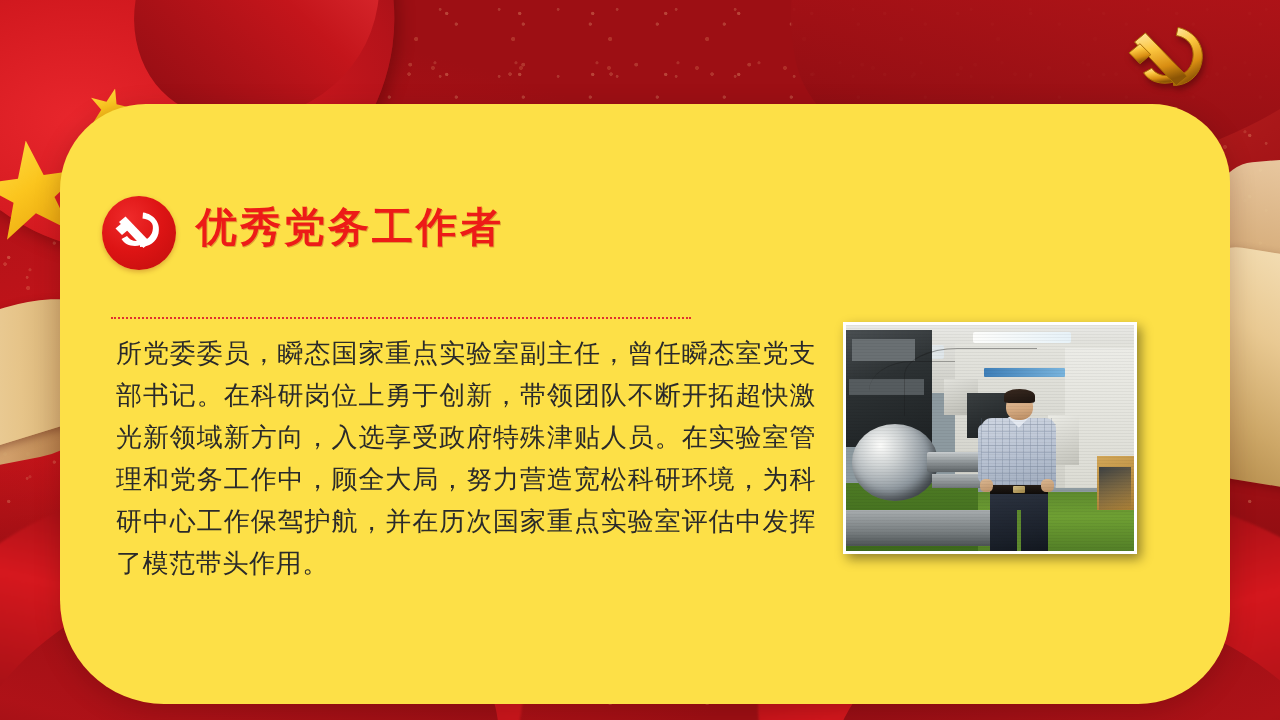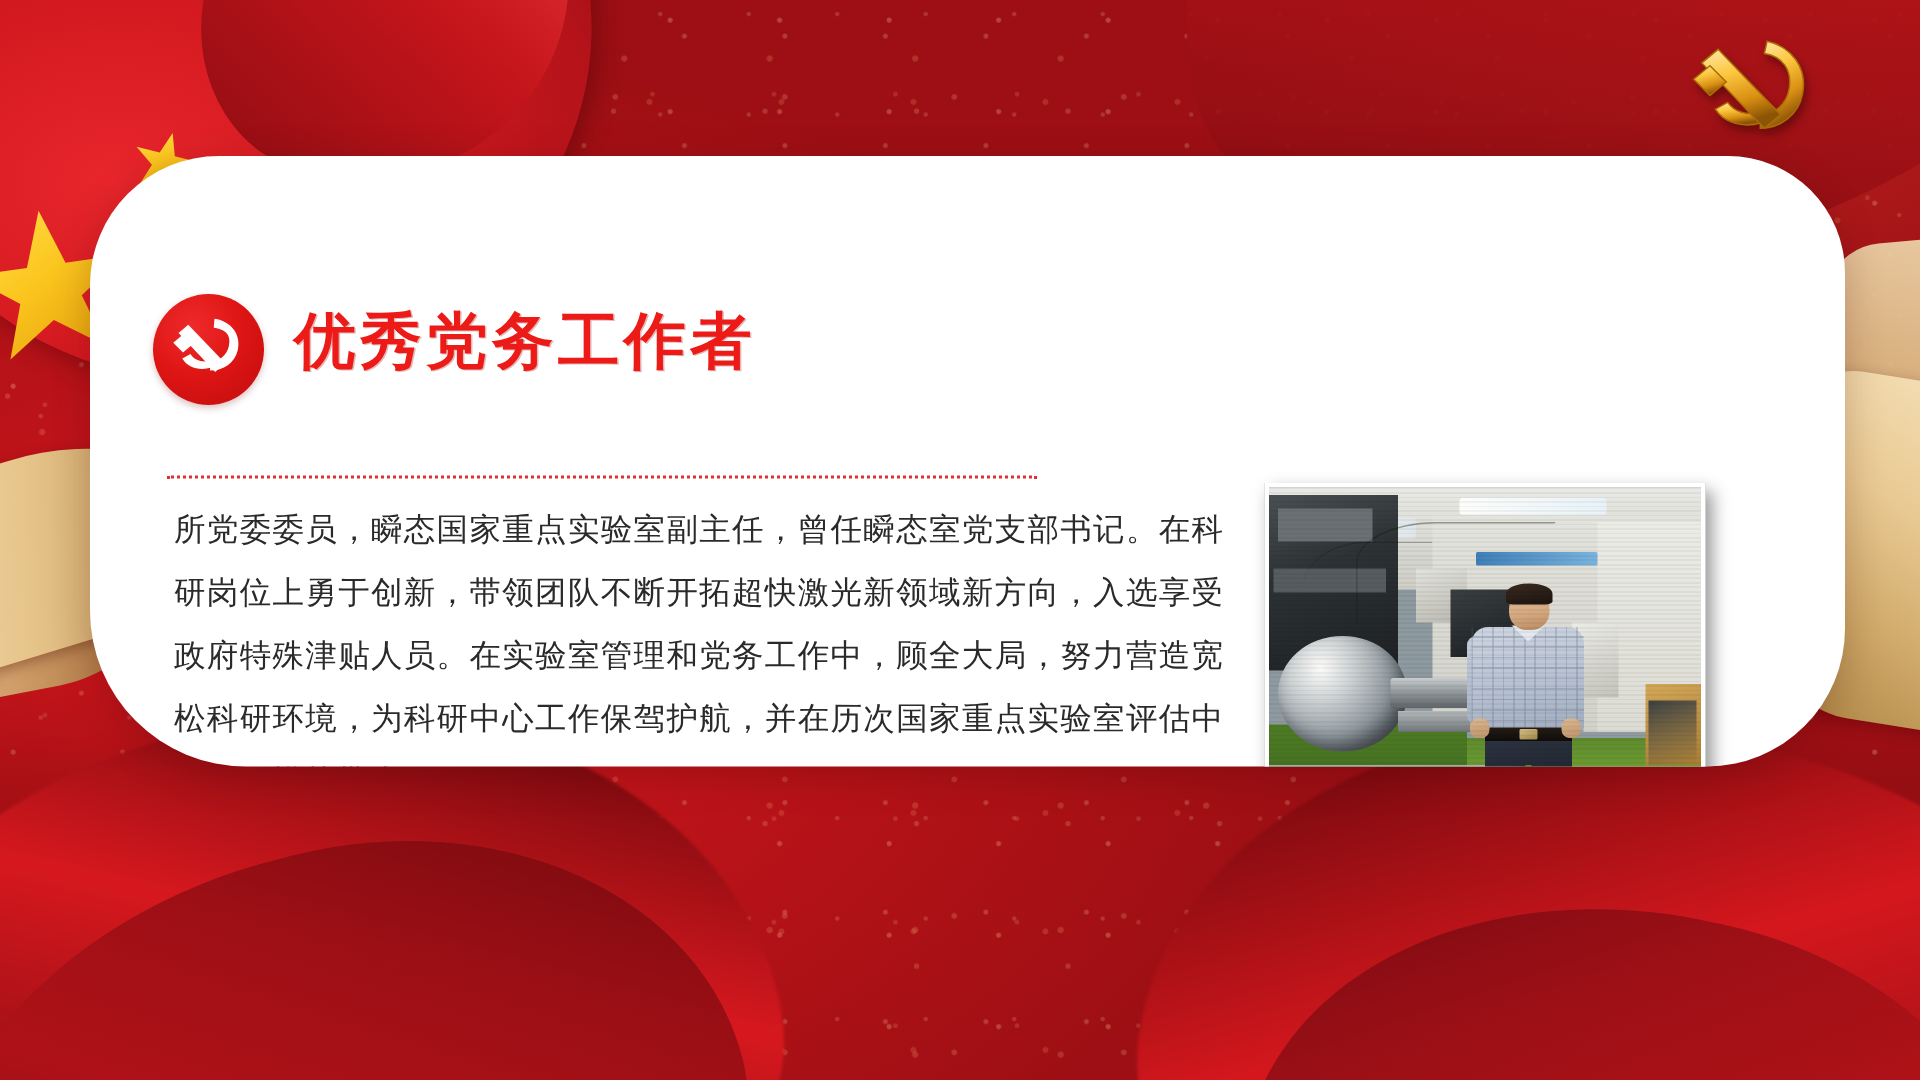--- a/index.html
+++ b/index.html
@@ -85,22 +85,22 @@
   .star-s2{left:143px;top:145px;width:42px;height:40px;transform:rotate(26deg);}
   .star-s3{left:160px;top:218px;width:40px;height:38px;transform:rotate(-6deg);}
   .star-s4{left:120px;top:287px;width:38px;height:36px;transform:rotate(18deg);}
 
   
   .emblem-gold{position:absolute;right:65px;top:22px;width:92px;height:78px;}
   .emblem-gold svg{width:100%;height:100%;display:block;
     filter:drop-shadow(2px 4px 3px rgba(70,5,5,.55));}
 
   
-  .card{position:absolute;left:60px;top:104px;width:1170px;height:407px;
-    background:#ffffff;border-radius:86px 78px 92px 104px;
+  .card{position:absolute;left:60px;top:104px;width:1170px;height:600px;
+    background:#fde047;border-radius:86px 78px 92px 104px;
     box-shadow:0 6px 26px rgba(60,0,0,.22);overflow:hidden;}
 
   
   .badge{position:absolute;left:42px;top:92px;width:74px;height:74px;border-radius:50%;
     background:radial-gradient(circle at 36% 30%,#ef2a2a 0%,#dd1414 48%,#c00d0d 100%);
     display:flex;align-items:center;justify-content:center;
     box-shadow:0 2px 5px rgba(120,0,0,.25);}
   .badge svg{width:50px;height:46px;display:block;}
 
   .title{position:absolute;left:136px;top:96px;
@@ -110,21 +110,21 @@
   .subtitle{position:absolute;left:288px;top:156px;
     font-family:"Liberation Serif","DejaVu Serif",serif;
     font-size:40px;font-weight:bold;color:#6d2813;letter-spacing:3px;white-space:nowrap;}
 
   .divider{position:absolute;left:51px;top:213px;width:580px;height:0;
     border-top:2.5px dotted #e03030;}
 
   
   .body-text{position:absolute;left:56px;top:228px;width:700px;
     font-family:"DejaVu Sans","Liberation Sans",sans-serif;
-    font-size:21px;line-height:42px;color:#2a2a2a;
+    font-size:26px;line-height:42px;color:#2a2a2a;
     text-align:justify;text-justify:inter-character;letter-spacing:.6px;}
   .body-text p{margin:0;text-indent:0;}
 
   
   .photo{position:absolute;left:783px;top:218px;width:294px;height:232px;
     border:3px solid #ffffff;box-sizing:border-box;overflow:hidden;
     box-shadow:4px 5px 11px rgba(0,0,0,.42);background:#8d9aa0;}
   .ph{position:absolute;}
   .ph-ceil{left:0;top:0;width:100%;height:30%;
     background:linear-gradient(180deg,#e9e9e5 0%,#d8d8d2 60%,#cfcfc8 100%);}

